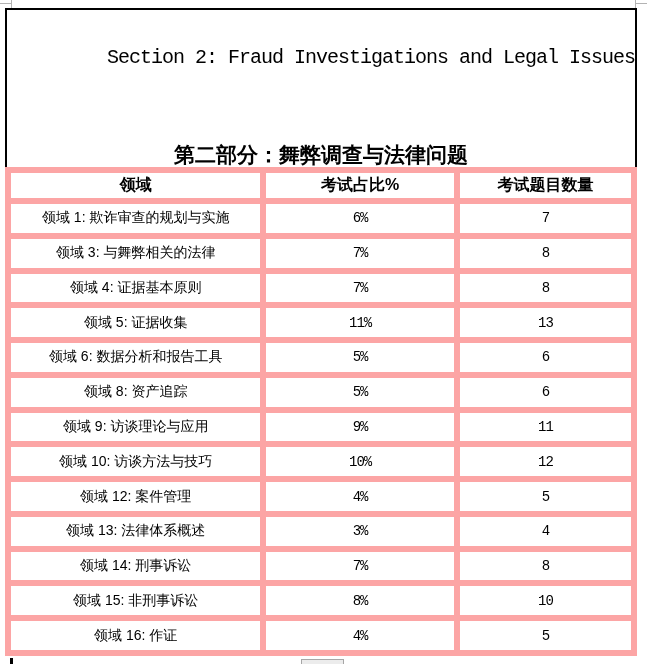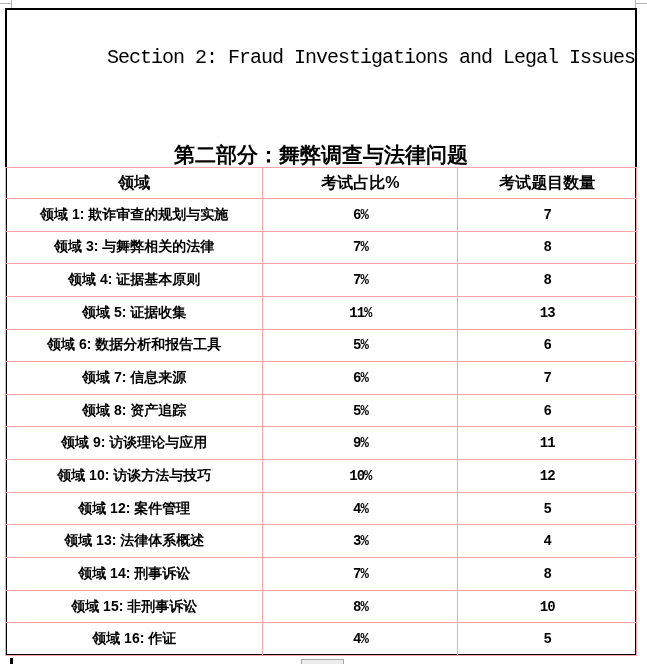--- a/index.html
+++ b/index.html
@@ -50,35 +50,35 @@
   }
 
   table.exam-table {
     width: calc(100% + 4px);
     margin-left: -2px;
     height: 489px;
     border-collapse: collapse;
     table-layout: fixed;
   }
   .exam-table th, .exam-table td {
-    border: 1px solid #fca5a5;
+    border: 6px solid #fca5a5;
     text-align: center;
     vertical-align: middle;
     padding: 0;
     overflow: hidden;
     white-space: nowrap;
   }
   .exam-table thead tr { height: 31px; }
   .exam-table th {
     font-size: 16px;
     font-weight: bold;
   }
   .exam-table td {
     font-size: 14px;
-    font-weight: bold;
+    font-weight: normal;
   }
   .exam-table td.num-cell {
     font-family: "Liberation Mono", "DejaVu Sans Mono", monospace;
     font-size: 14px;
     letter-spacing: -1px;
   }
 
   
   .artifact { position: absolute; }
   .corner-line { background: #b3b3b3; }
@@ -145,25 +145,20 @@
           <td>领域 5: 证据收集</td>
           <td class="num-cell">11%</td>
           <td class="num-cell">13</td>
         </tr>
         <tr>
           <td>领域 6: 数据分析和报告工具</td>
           <td class="num-cell">5%</td>
           <td class="num-cell">6</td>
         </tr>
         <tr>
-          <td>领域 7: 信息来源</td>
-          <td class="num-cell">6%</td>
-          <td class="num-cell">7</td>
-        </tr>
-        <tr>
           <td>领域 8: 资产追踪</td>
           <td class="num-cell">5%</td>
           <td class="num-cell">6</td>
         </tr>
         <tr>
           <td>领域 9: 访谈理论与应用</td>
           <td class="num-cell">9%</td>
           <td class="num-cell">11</td>
         </tr>
         <tr>

